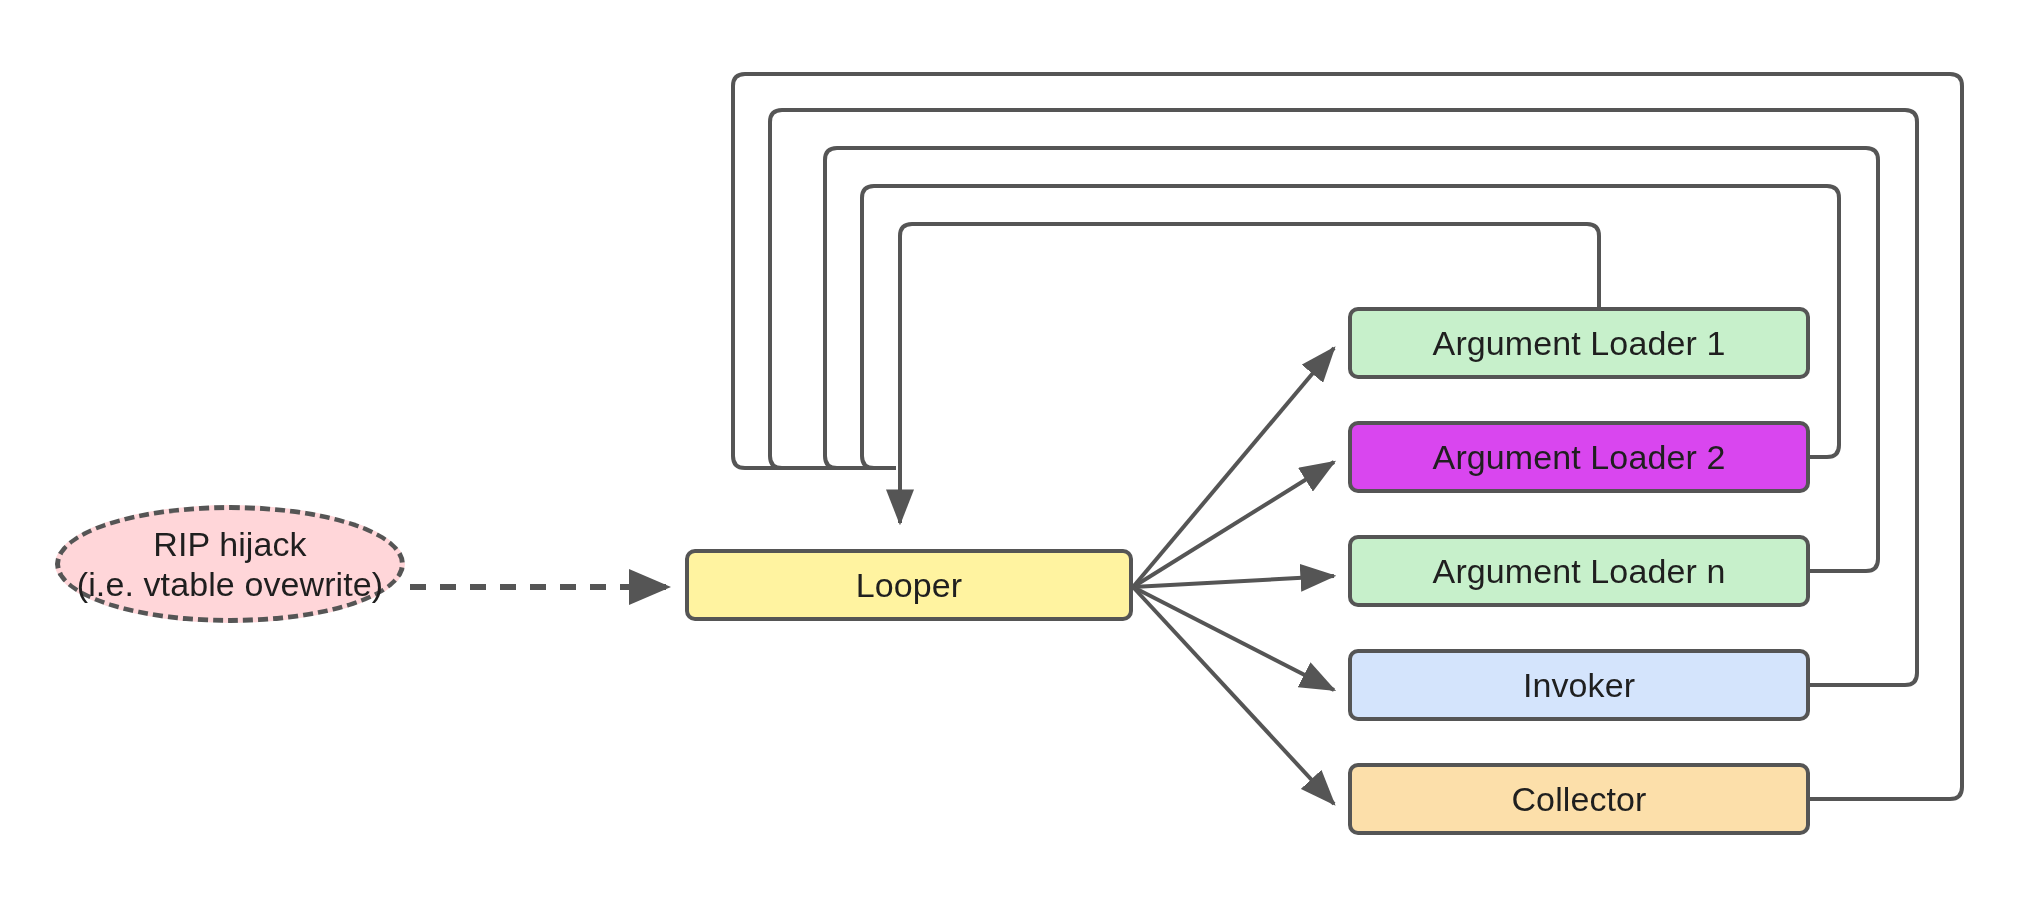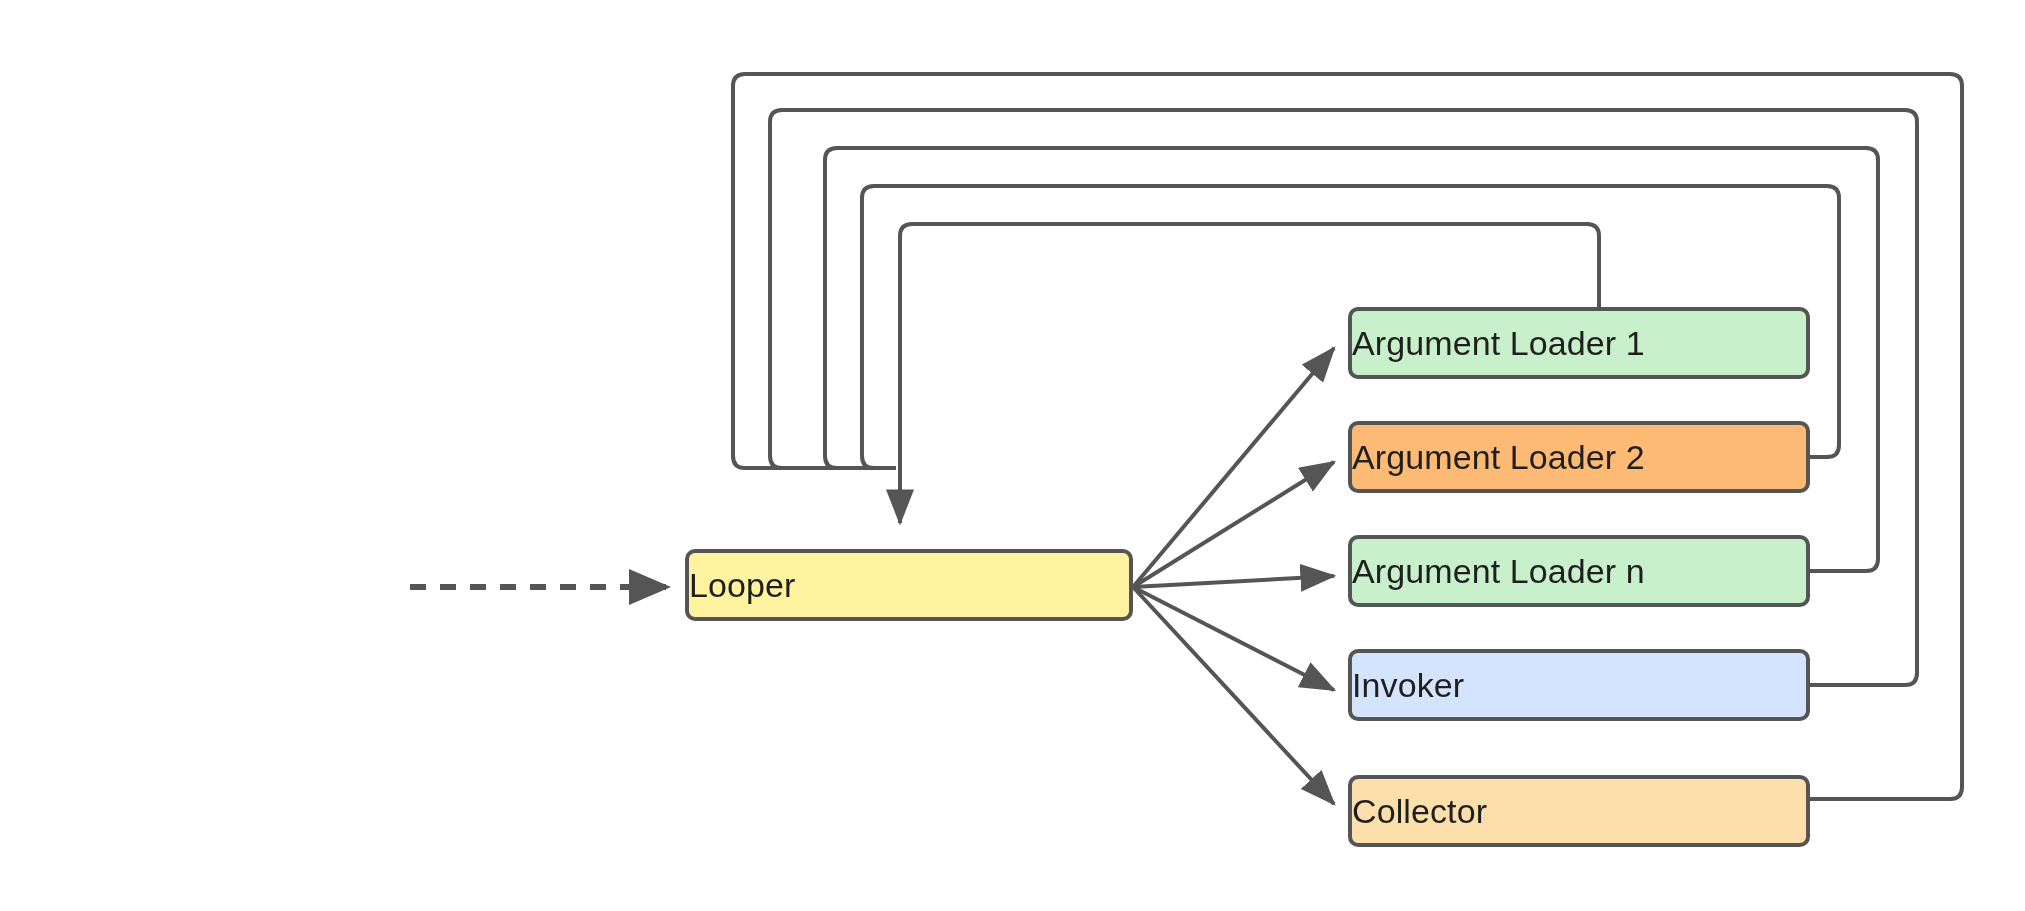--- a/index.html
+++ b/index.html
@@ -23,20 +23,21 @@
     left: 0;
     top: 0;
     width: 2025px;
     height: 911px;
   }
   .node {
     position: absolute;
     box-sizing: border-box;
     display: flex;
     align-items: center;
+    justify-content: center;
     text-align: center;
     color: #1f1f1f;
     font-size: 34px;
     line-height: 1.18;
     letter-spacing: 0.1px;
     white-space: pre-line;
     z-index: 3;
   }
   .node.box {
     border: 4px solid #555555;
@@ -90,38 +91,42 @@
       <path d="M 1133 587 L 1334 348" marker-end="url(#arrowhead)"></path>
       <path d="M 1133 587 L 1334 462" marker-end="url(#arrowhead)"></path>
       <path d="M 1133 587 L 1334 576" marker-end="url(#arrowhead)"></path>
       <path d="M 1133 587 L 1334 690" marker-end="url(#arrowhead)"></path>
       <path d="M 1133 587 L 1334 804" marker-end="url(#arrowhead)"></path>
     </g>
 
     <path d="M 410 587 L 668 587" fill="none" stroke="#555555" stroke-width="6" stroke-dasharray="16 14" marker-end="url(#arrowhead-dash)"></path>
   </svg>
 
+  <div class="node ellipse" style="left:55px; top:505px; width:350px; height:118px; background:#ffd6d9;">
+    <span>RIP hijack
+(i.e. vtable ovewrite)</span>
+  </div>
 
   <div class="node box" style="left:685px; top:549px; width:448px; height:72px; background:#fff3a0;">
     <span>Looper</span>
   </div>
 
   <div class="node box" style="left:1348px; top:307px; width:462px; height:72px; background:#c7f0cb;">
     <span>Argument Loader 1</span>
   </div>
 
-  <div class="node box" style="left:1348px; top:421px; width:462px; height:72px; background:#fdba74;">
+  <div class="node box" style="left:1348px; top:421px; width:462px; height:72px; background:#d946ef;">
     <span>Argument Loader 2</span>
   </div>
 
   <div class="node box" style="left:1348px; top:649px; width:462px; height:72px; background:#d4e4fc;">
     <span>Invoker</span>
   </div>
 
   <div class="node box" style="left:1348px; top:535px; width:462px; height:72px; background:#c7f0cb;">
     <span>Argument Loader n</span>
   </div>
 
-  <div class="node box" style="left:1348px; top:763px; width:462px; height:72px; background:#fcdfaa;margin-top:12px;">
+  <div class="node box" style="left:1348px; top:763px; width:462px; height:72px; background:#fcdfaa;">
     <span>Collector</span>
   </div>
 
 </div>
 
 </body></html>

